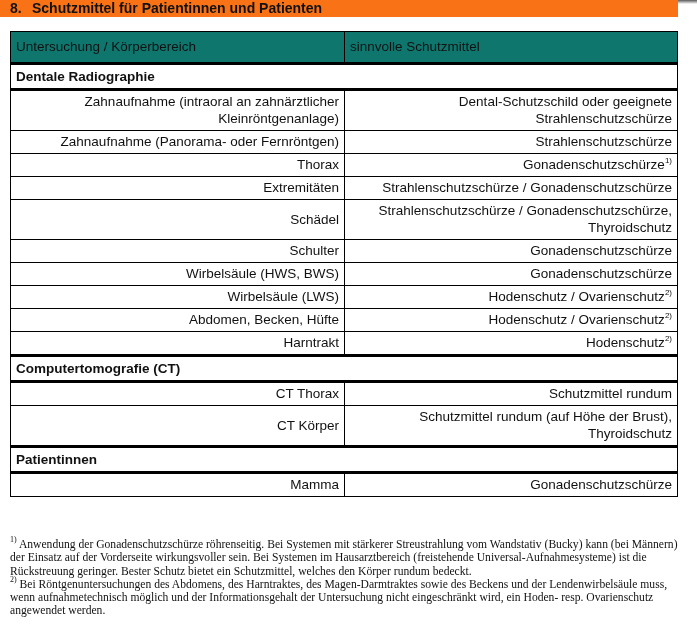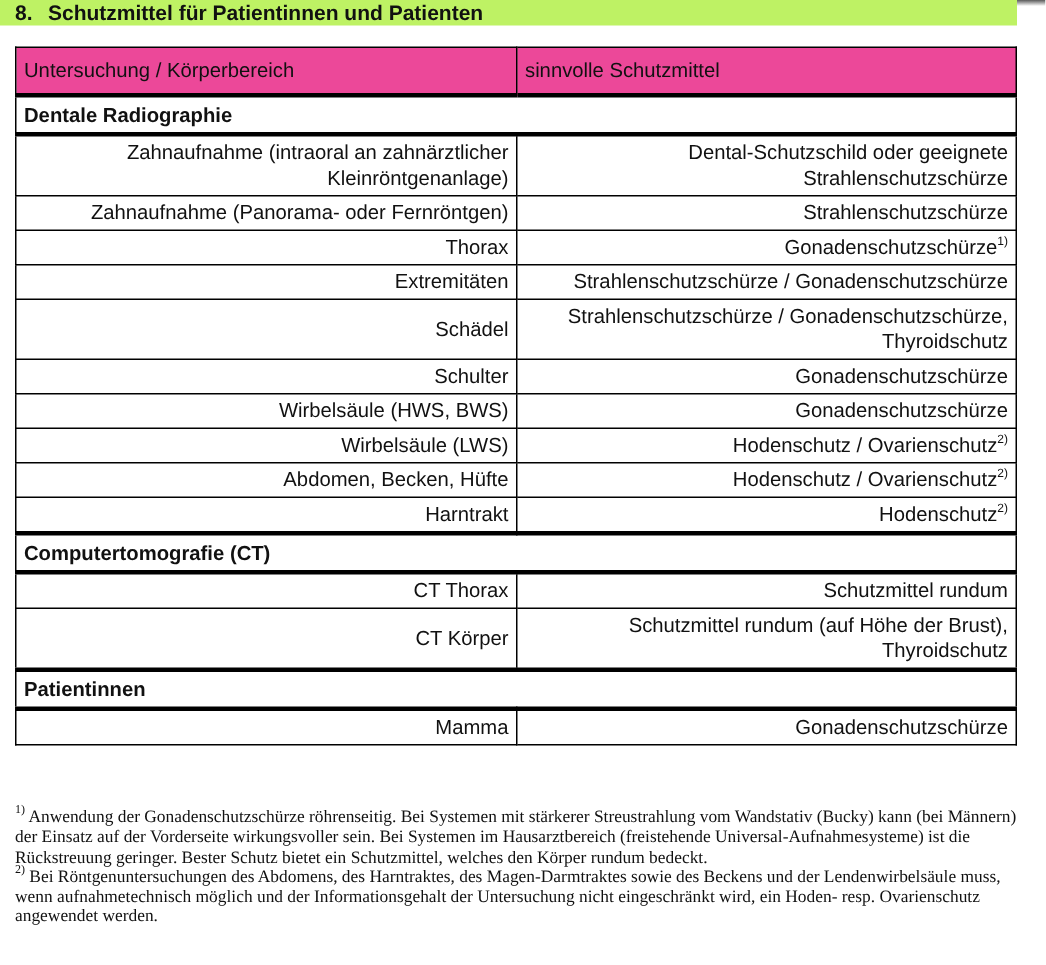--- a/index.html
+++ b/index.html
@@ -7,35 +7,35 @@
     width: 697px; height: 643px; overflow: hidden; background: #ffffff;
     font-family: "Liberation Sans", sans-serif; color: #111;
     position: relative;
   }
   .top-shadow {
     position: absolute; left: 0; top: 0; width: 697px; height: 4px;
     background: linear-gradient(#5a5a5a, rgba(120,120,120,0));
   }
   .section-heading {
     position: absolute; left: 0; top: 0; width: 678px; height: 17px;
-    background: #bef264;
+    background: #f97316;
     font-weight: bold; font-size: 14px; line-height: 17px;
     padding-left: 10px; box-sizing: border-box; color: #111;
   }
   .section-heading .num { display: inline-block; width: 22px; }
   table.protect {
     position: absolute; left: 10px; top: 31px;
     width: 668px; border-collapse: collapse;
     font-size: 13.5px; line-height: 17px;
   }
   table.protect td {
     border: 1px solid #000; padding: 2px 5px 3px 5px; vertical-align: middle;
   }
   table.protect td.c1 { width: 323px; }
-  table.protect tr.head td { background: #ec4899; height: 25px; border-bottom: 3px solid #000; }
+  table.protect tr.head td { background: #0f766e; height: 25px; border-bottom: 3px solid #000; }
   table.protect tr.group td { font-weight: bold; height: 18px; border-top: 3px solid #000; border-bottom: 3px solid #000; }
   table.protect tr.row td { height: 16px; text-align: right; }
   table.protect tr.tall td { height: 34px; }
   sup { font-size: 8px; line-height: 0; vertical-align: 6px; }
   .footnotes {
     position: absolute; left: 10px; top: 538px; width: 672px;
     font-size: 11.6px; line-height: 13.3px; color: #111; font-family: Liberation Serif, serif;
   }
   .footnotes p { margin: 0; }
 </style>

